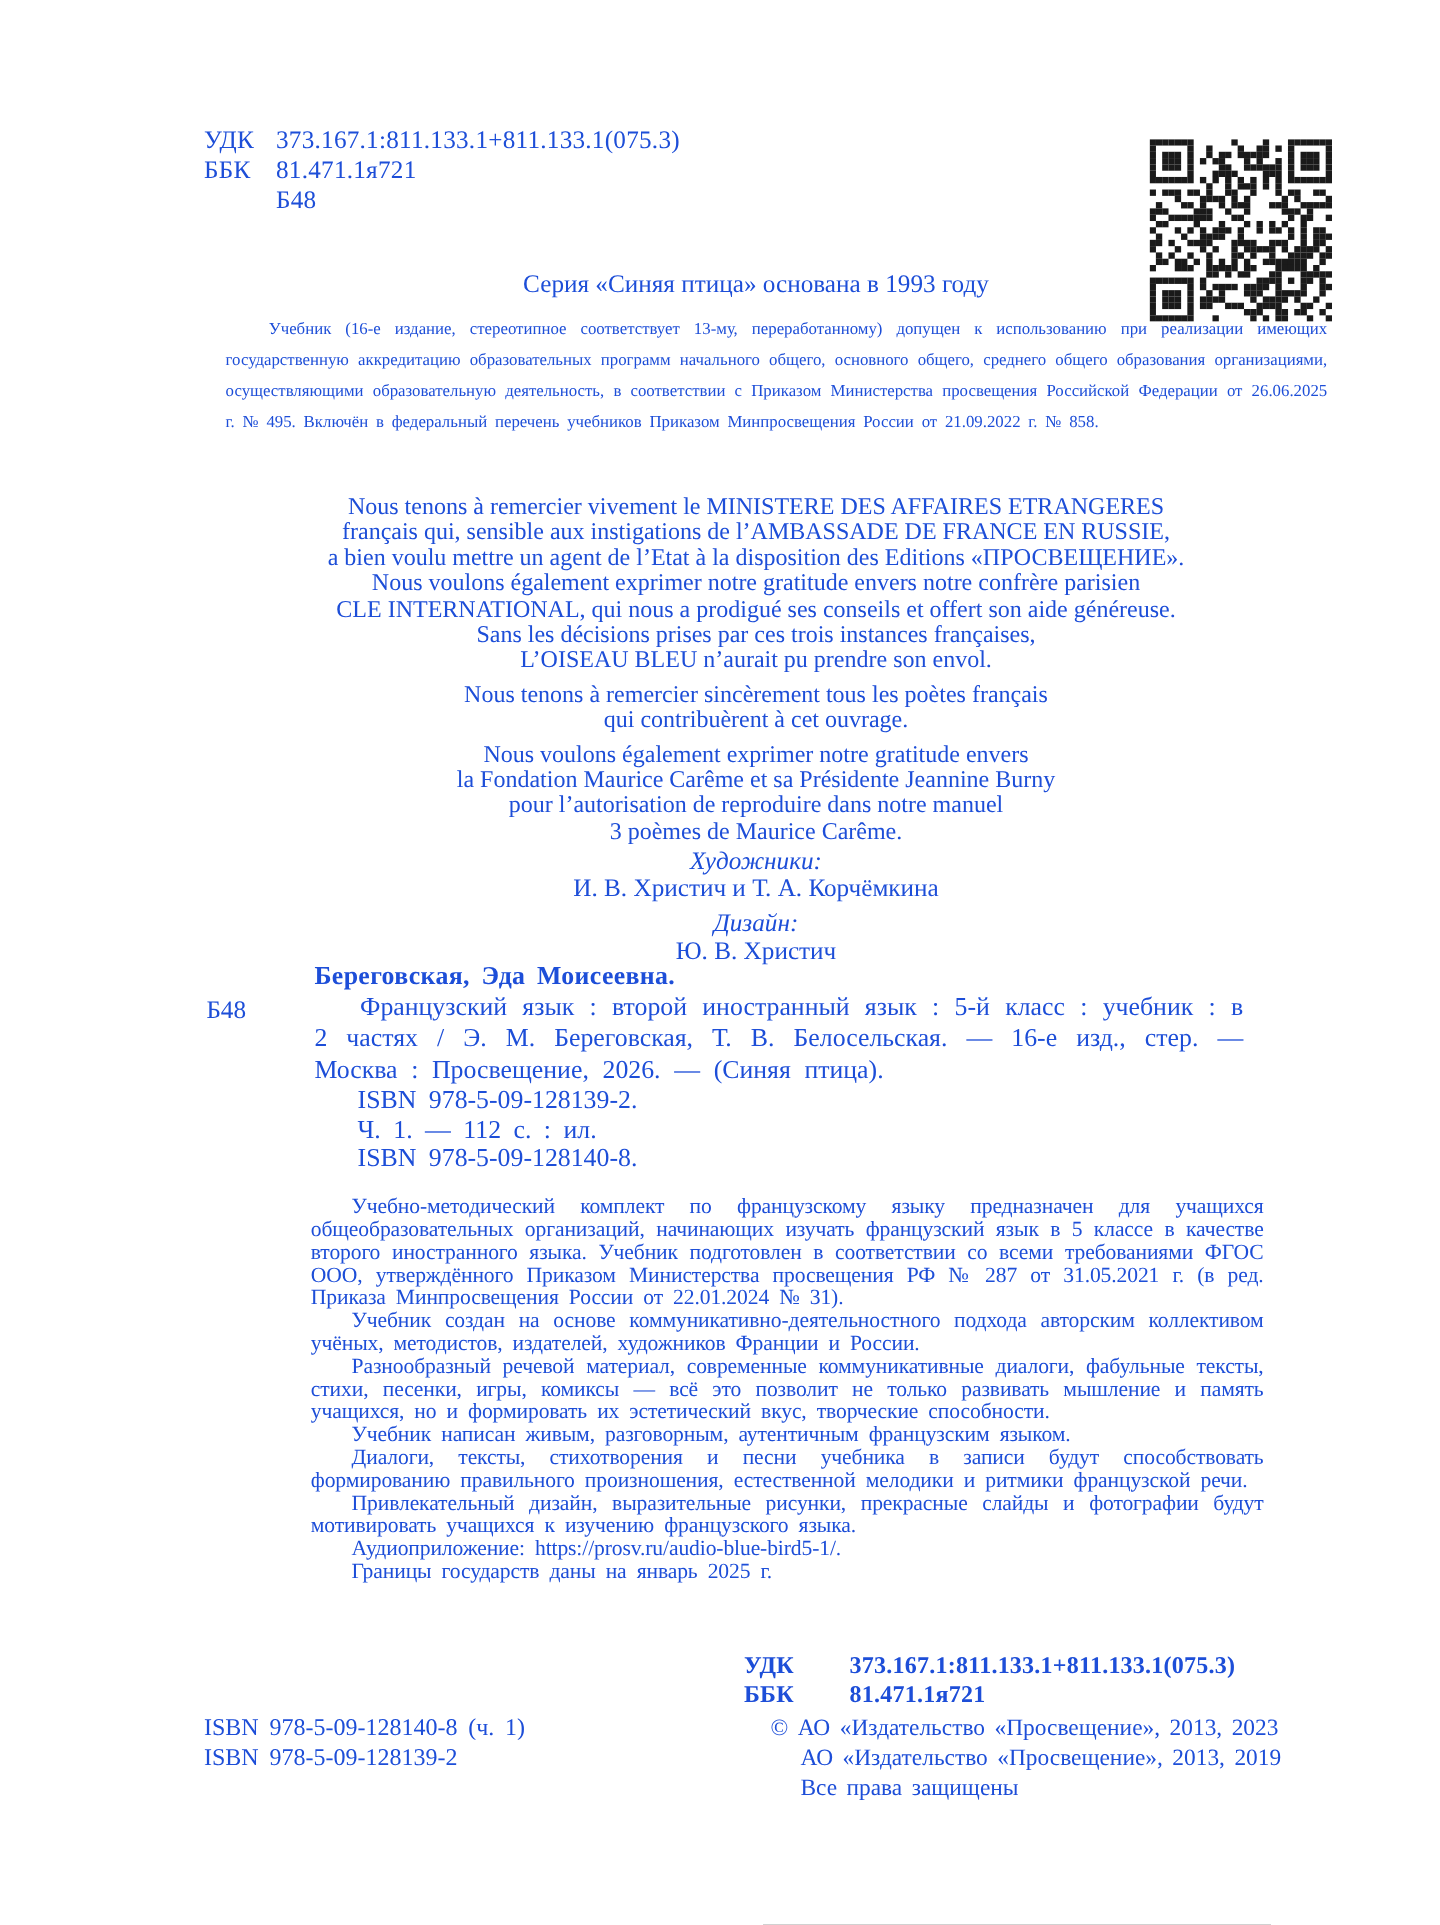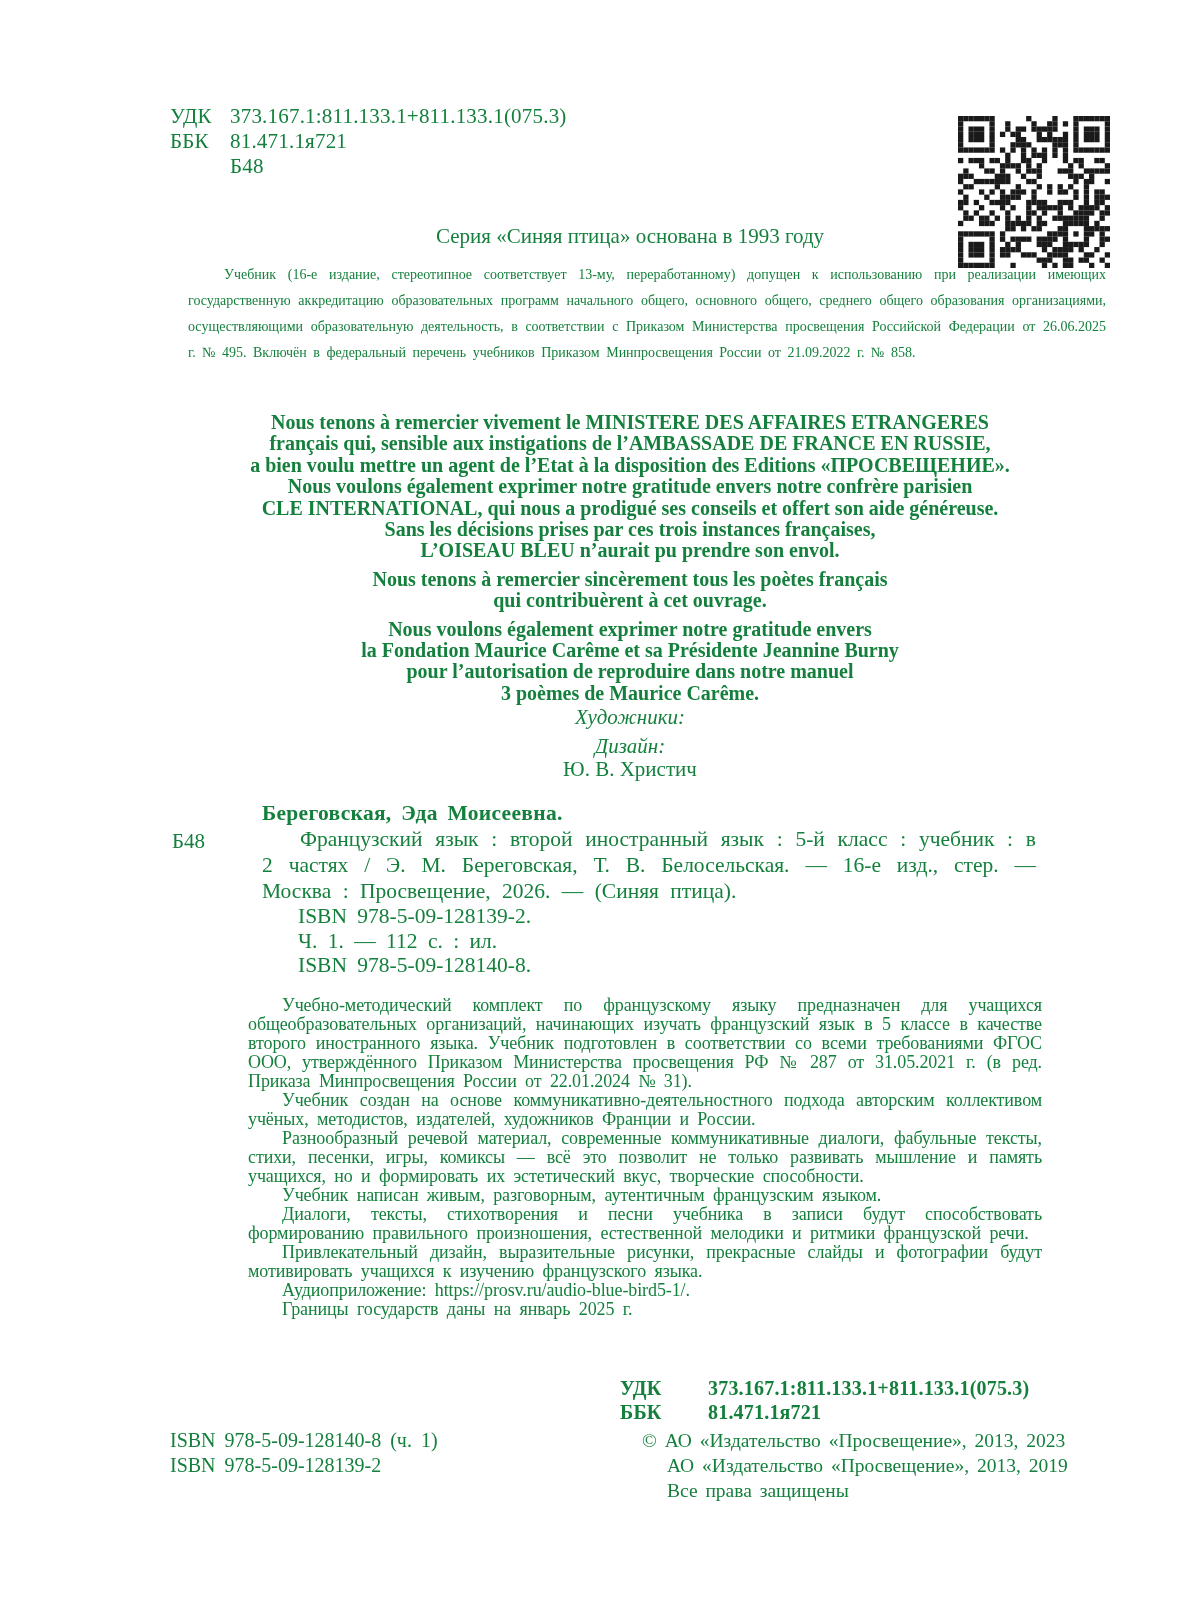--- a/index.html
+++ b/index.html
@@ -1,45 +1,45 @@
 <!DOCTYPE html>
 <html lang="ru"><head>
 <meta charset="utf-8">
 <style>
   html,body{margin:0;padding:0;background:#888;}
   .page{
     position:relative;
     width:1200px;height:1604px;
     margin:0 auto;
     background:#ffffff;
-    color:#15803d;
+    color:#1d4ed8;
     font-family:"Liberation Serif","DejaVu Serif",serif;
     overflow:hidden;
   }
   .lab{display:inline-block;}
   .udk-top{position:absolute;left:170px;top:104px;font-size:21px;line-height:25px;letter-spacing:.2px;}
   .udk-top .lab{width:60px;}
   .qr{position:absolute;left:958px;top:116px;width:152px;height:152px;}
   .qr svg{display:block;}
   .series{position:absolute;left:170px;top:224px;width:920px;text-align:center;font-size:21px;}
   .approval{
     position:absolute;left:188px;top:262px;width:918px;margin:0;
     font-size:14px;line-height:26px;text-align:justify;text-indent:36px;
     word-spacing:3px;
   }
   .ack{position:absolute;left:140px;top:412px;width:980px;text-align:center;font-size:20px;line-height:21.4px;}
-  .ack-block{margin-bottom:7px;font-weight:bold;}
+  .ack-block{margin-bottom:7px;}
   .credits{position:absolute;left:140px;top:700px;width:980px;text-align:center;font-size:21px;line-height:23px;}
   .credit-label{font-style:italic;margin-top:6px;}
   .catalog{position:absolute;left:170px;top:800px;width:866px;font-size:21.5px;}
   .catalog-author{padding-left:92px;font-weight:bold;letter-spacing:.3px;word-spacing:4px;line-height:26px;}
   .catalog-sign{position:absolute;left:2px;top:29px;font-size:21px;}
   .catalog-desc{margin:0;padding-left:92px;text-align:justify;text-indent:38px;line-height:26px;word-spacing:6px;}
   .catalog-details{padding-left:128px;line-height:24.5px;word-spacing:5px;}
-  .annotation{position:absolute;left:248px;top:996px;width:794px;font-size:18px;line-height:19px;}
+  .annotation{position:absolute;left:259px;top:996px;width:794px;font-size:18px;line-height:19px;}
   .annotation p{margin:0;text-align:justify;text-indent:34px;word-spacing:4px;letter-spacing:-0.1px;}
   .udk-bottom{position:absolute;left:620px;top:1376px;font-size:20px;line-height:24px;font-weight:bold;letter-spacing:.2px;}
   .udk-bottom .lab{width:88px;}
   .footer-left{position:absolute;left:170px;top:1428px;font-size:20px;line-height:25px;font-weight:normal;word-spacing:4px;}
   .footer-right{position:absolute;left:642px;top:1428px;font-size:19.5px;line-height:25px;word-spacing:3px;}
   .footer-right .ind{padding-left:25px;}
 </style>
 </head>
 <body>
 
@@ -493,20 +493,21 @@
     <div class="ack-block">
         <div>Nous voulons également exprimer notre gratitude envers</div>
         <div>la Fondation Maurice Carême et sa Présidente Jeannine Burny</div>
         <div>pour l’autorisation de reproduire dans notre manuel</div>
         <div>3 poèmes de Maurice Carême.</div>
       </div>
   </div>
 
   <div class="credits">
     <div class="credit-label">Художники:</div>
+    <div>И. В. Христич и Т. А. Корчёмкина</div>
     <div class="credit-label">Дизайн:</div>
     <div>Ю. В. Христич</div>
   </div>
 
   <div class="catalog">
     <div class="catalog-sign">Б48</div>
     <div class="catalog-author">Береговская, Эда Моисеевна.</div>
     <p class="catalog-desc">Французский язык : второй иностранный язык : 5-й класс : учебник : в 2 частях / Э. М. Береговская, Т. В. Белосельская. — 16-е изд., стер. — Москва : Просвещение, 2026. — (Синяя птица).</p>
     <div class="catalog-details">
         <div>ISBN 978-5-09-128139-2.</div>

